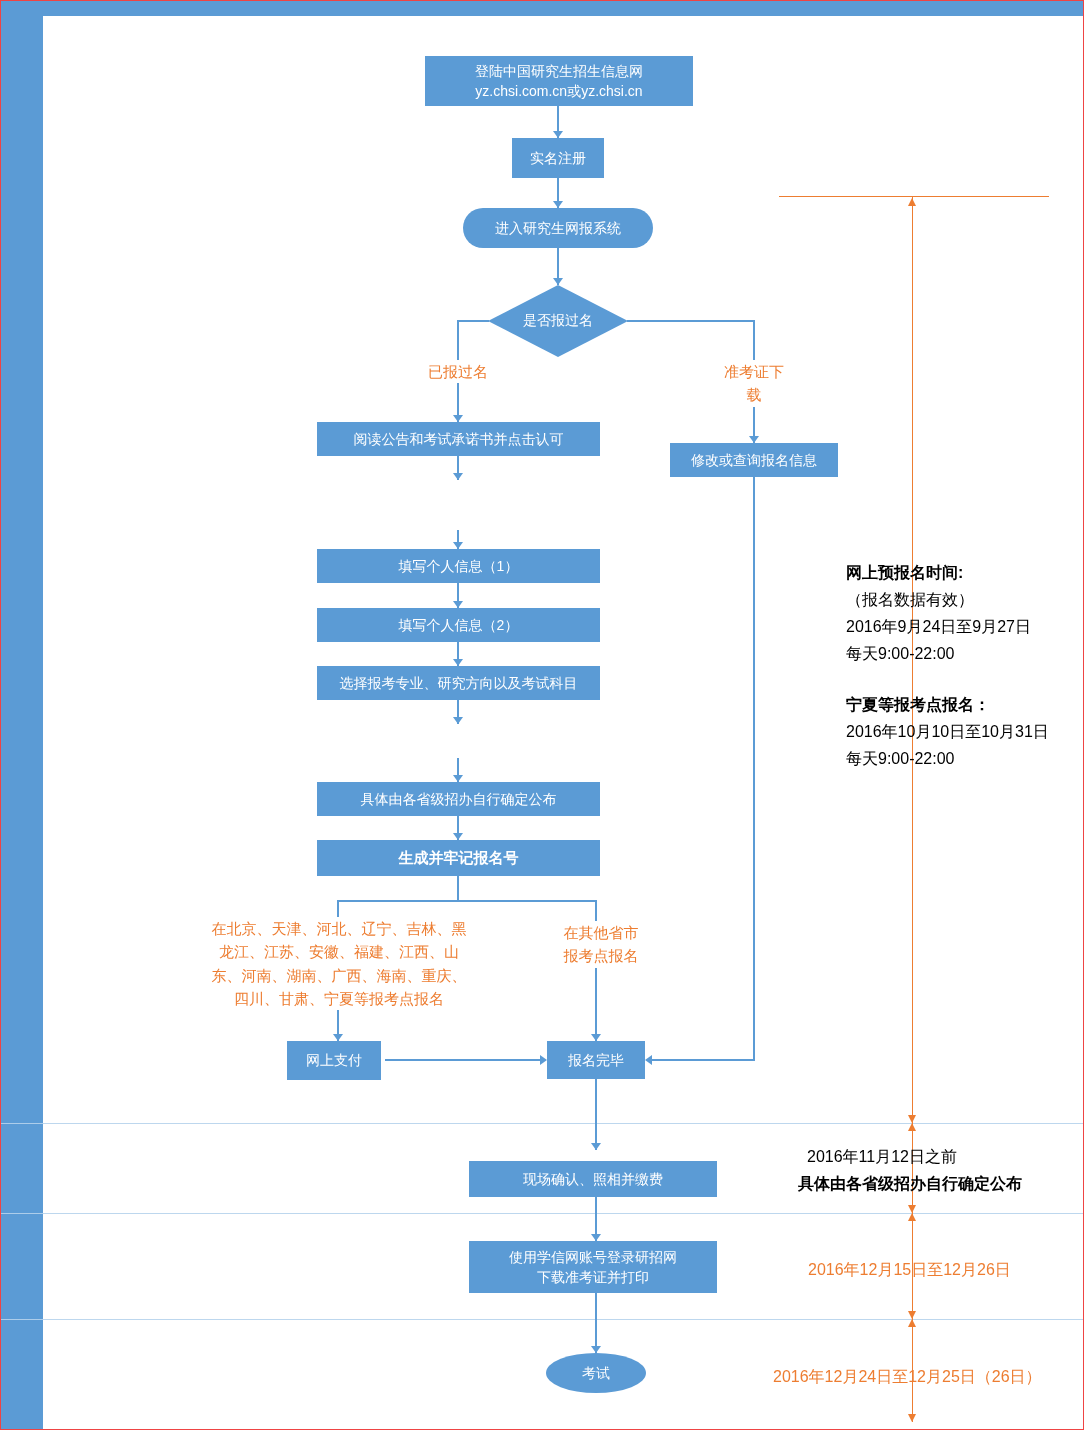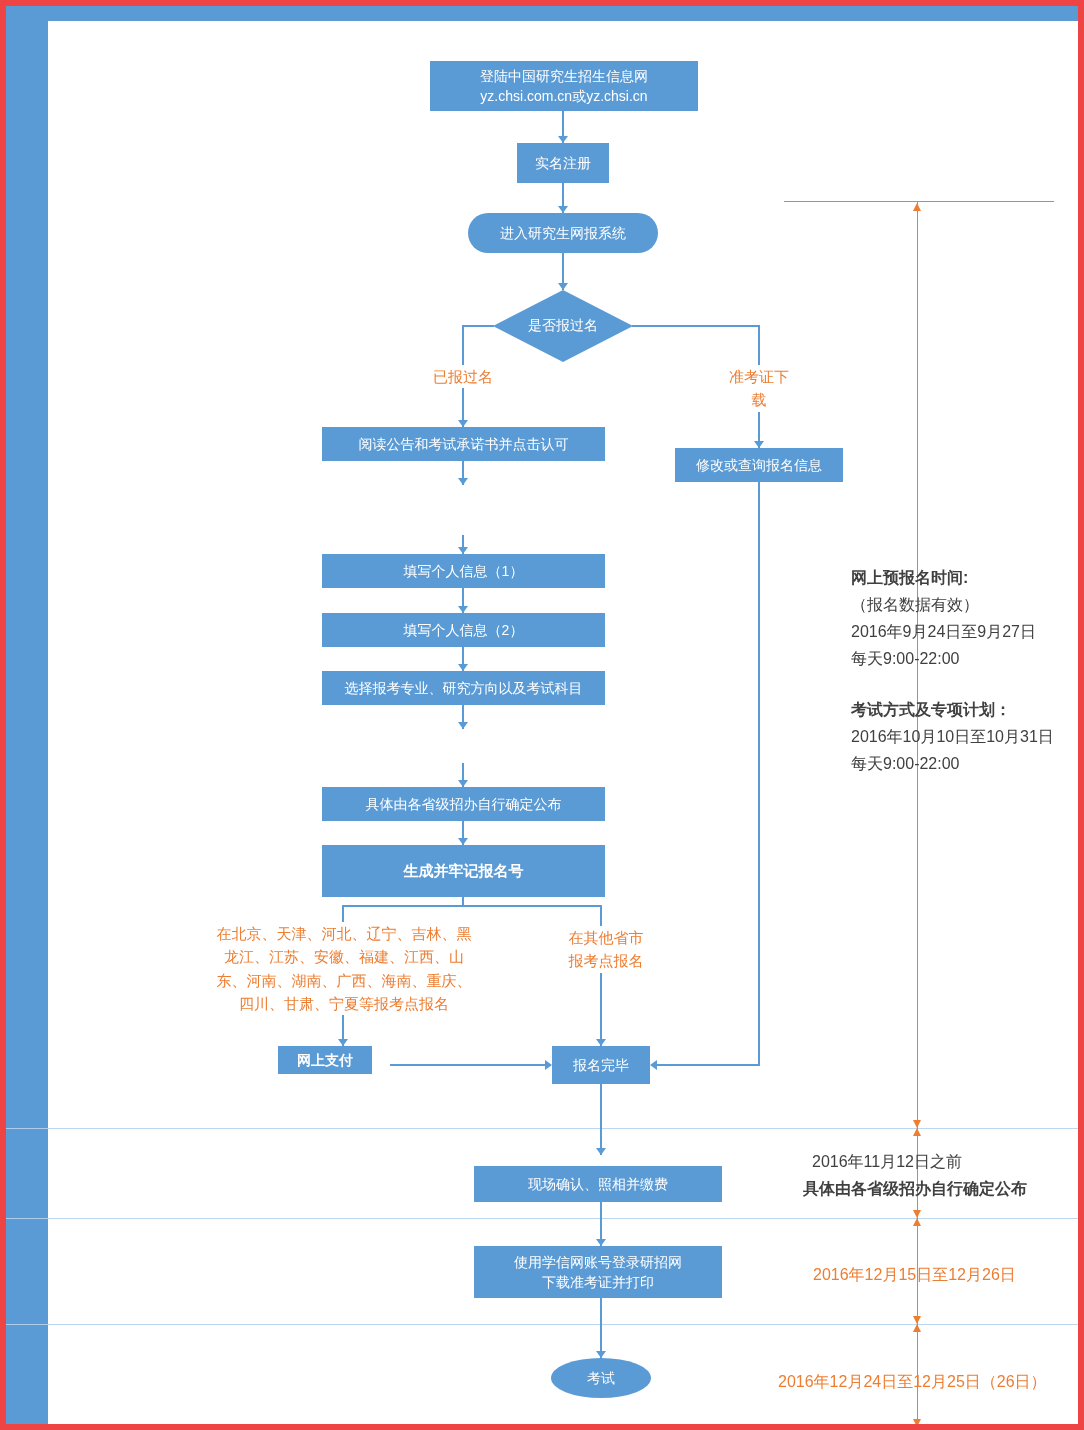--- a/index.html
+++ b/index.html
@@ -1,17 +1,17 @@
 <!DOCTYPE html>
 <html><head>
 <meta charset="utf-8">
 <style>
   * { margin:0; padding:0; box-sizing:border-box; }
   html,body { background:#ffffff; font-family:"Liberation Sans","DejaVu Sans",sans-serif; }
-  .canvas { position:relative; width:1084px; height:1430px; background:#fff; border:6px solid #ef4444; overflow:hidden; }
+  .canvas { position:relative; width:1084px; height:1430px; background:#fff; border:1px solid #ef4444; overflow:hidden; }
 
   .topbar { position:absolute; left:0; top:0; width:1084px; height:15px; background:#5B9BD5; }
   .sidebar { position:absolute; left:0; top:0; width:42px; height:1430px; background:#5B9BD5; }
   .side-label { position:absolute; left:50%; transform:translateX(-50%); writing-mode:vertical-rl; text-orientation:mixed;
                 color:#fff; font-size:14px; letter-spacing:3px; white-space:nowrap; }
   .side-sep { position:absolute; left:0; width:42px; height:1px; background:rgba(255,255,255,0.5); }
   .divider { position:absolute; left:42px; width:1041px; height:1px; background:#BDD7EE; }
 
   .node { position:absolute; background:#5B9BD5; color:#fff; display:flex; align-items:center; justify-content:center;
           text-align:center; font-size:14px; line-height:1.45; white-space:pre-line; }
@@ -26,21 +26,21 @@
   .arr-d { position:absolute; width:0; height:0; border-left:5px solid transparent; border-right:5px solid transparent; border-top:7px solid #5B9BD5; }
   .arr-r { position:absolute; width:0; height:0; border-top:5px solid transparent; border-bottom:5px solid transparent; border-left:7px solid #5B9BD5; }
   .arr-l { position:absolute; width:0; height:0; border-top:5px solid transparent; border-bottom:5px solid transparent; border-right:7px solid #5B9BD5; }
 
   .ovline { position:absolute; width:1px; background:#ED7D31; }
   .ohline { position:absolute; height:1px; background:#ED7D31; }
   .oarr-u { position:absolute; width:0; height:0; border-left:4px solid transparent; border-right:4px solid transparent; border-bottom:8px solid #ED7D31; }
   .oarr-d { position:absolute; width:0; height:0; border-left:4px solid transparent; border-right:4px solid transparent; border-top:8px solid #ED7D31; }
 
   .olabel { position:absolute; color:#ED7D31; font-size:15px; line-height:1.55; text-align:center; background:#fff; white-space:pre-line; }
-  .ann { position:absolute; color:#404040; font-size:16px; }
+  .ann { position:absolute; color:#000000; font-size:16px; }
   .ann > div { line-height:27px; white-space:nowrap; }
   .ann-line { position:absolute; color:#ED7D31; font-size:16px; line-height:27px; white-space:nowrap; }
 </style>
 </head>
 <body>
 
 <div class="canvas">
 
   <div class="topbar"></div>
   <div class="sidebar"></div>
@@ -117,47 +117,47 @@
   <div class="diamond" style="left:487px;top:284px;width:140px;height:72px;text-align:right;">是否报过名</div>
 
   <div class="olabel" style="left:425px;top:359px;width:64px;">已报过名</div>
   <div class="olabel" style="left:721px;top:359px;width:64px;">准考证下载</div>
 
   <div class="node" style="left:316px;top:421px;width:283px;height:34px;">阅读公告和考试承诺书并点击认可</div>
   <div class="node" style="left:316px;top:548px;width:283px;height:34px;">填写个人信息（1）</div>
   <div class="node" style="left:316px;top:607px;width:283px;height:34px;">填写个人信息（2）</div>
   <div class="node" style="left:316px;top:665px;width:283px;height:34px;">选择报考专业、研究方向以及考试科目</div>
   <div class="node" style="left:316px;top:781px;width:283px;height:34px;">具体由各省级招办自行确定公布</div>
-  <div class="node bold" style="left:316px;top:839px;width:283px;height:52px;font-size:15px;">生成并牢记报名号</div>
+  <div class="node bold" style="left:316px;top:839px;width:283px;height:36px;font-size:15px;">生成并牢记报名号</div>
 
   <div class="node" style="left:669px;top:442px;width:168px;height:34px;">修改或查询报名信息</div>
 
   <div class="olabel" style="left:202px;top:916px;width:272px;">在北京、天津、河北、辽宁、吉林、黑
 龙江、江苏、安徽、福建、江西、山
 东、河南、湖南、广西、海南、重庆、
 四川、甘肃、宁夏等报考点报名</div>
   <div class="olabel" style="left:551px;top:920px;width:98px;">在其他省市
 报考点报名</div>
 
-  <div class="node" style="left:272px;top:1040px;width:94px;height:28px;font-weight:bold;">网上支付</div>
+  <div class="node" style="left:286px;top:1040px;width:94px;height:39px;">网上支付</div>
   <div class="node" style="left:546px;top:1040px;width:98px;height:38px;">报名完毕</div>
 
   <div class="node" style="left:468px;top:1149px;width:248px;height:36px;margin-top:11px;">现场确认、照相并缴费</div>
   <div class="node" style="left:468px;top:1240px;width:248px;height:52px;">使用学信网账号登录研招网
 下载准考证并打印</div>
   <div class="node ellipse" style="left:545px;top:1352px;width:100px;height:40px;">考试</div>
 
   <div class="ann" style="left:845px;top:558px;">
     <div class="bold">网上预报名时间:</div>
     <div>（报名数据有效）</div>
     <div>2016年9月24日至9月27日</div>
     <div>每天9:00-22:00</div>
   </div>
   <div class="ann" style="left:845px;top:690px;">
-    <div class="bold">考试方式及专项计划：</div>
+    <div class="bold">宁夏等报考点报名：</div>
     <div>2016年10月10日至10月31日</div>
     <div>每天9:00-22:00</div>
   </div>
   <div class="ann" style="left:797px;top:1142px;">
     <div style="padding-left:9px;">2016年11月12日之前</div>
     <div class="bold">具体由各省级招办自行确定公布</div>
   </div>
   <div class="ann-line" style="left:807px;top:1255px;">2016年12月15日至12月26日</div>
   <div class="ann-line" style="left:772px;top:1362px;">2016年12月24日至12月25日（26日）</div>
 

